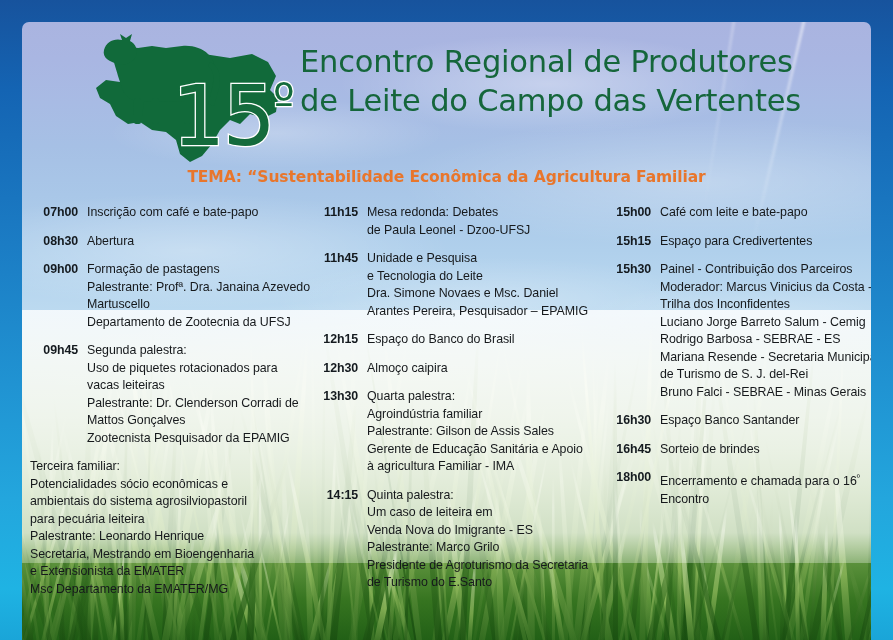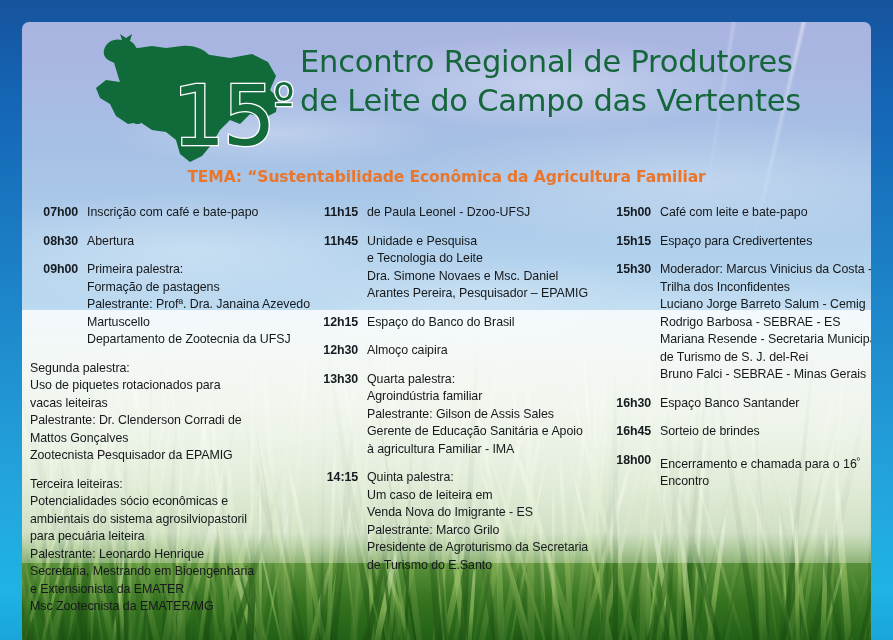--- a/index.html
+++ b/index.html
@@ -515,54 +515,55 @@
           </div>
           <div class="slot">
             <div class="slot-time">08h30</div>
             <div class="slot-body">
               <span class="ln">Abertura</span>
             </div>
           </div>
           <div class="slot">
             <div class="slot-time">09h00</div>
             <div class="slot-body">
-              <span class="ln">Primeira palestra:</span>
               <span class="ln">Formação de pastagens</span>
               <span class="ln">Palestrante: Profª. Dra. Janaina Azevedo</span>
               <span class="ln">Martuscello</span>
               <span class="ln">Departamento de Zootecnia da UFSJ</span>
             </div>
           </div>
           <div class="slot">
+            <div class="slot-time">09h45</div>
             <div class="slot-body">
               <span class="ln">Segunda palestra:</span>
               <span class="ln">Uso de piquetes rotacionados para</span>
               <span class="ln">vacas leiteiras</span>
               <span class="ln">Palestrante: Dr. Clenderson Corradi de</span>
               <span class="ln">Mattos Gonçalves</span>
               <span class="ln">Zootecnista Pesquisador da EPAMIG</span>
             </div>
           </div>
           <div class="slot">
             <div class="slot-body">
-              <span class="ln">Terceira leiteiras:</span>
+              <span class="ln">Terceira familiar:</span>
               <span class="ln">Potencialidades sócio econômicas e</span>
               <span class="ln">ambientais do sistema agrosilviopastoril</span>
               <span class="ln">para pecuária leiteira</span>
               <span class="ln">Palestrante:  Leonardo Henrique</span>
               <span class="ln">Secretaria, Mestrando em Bioengenharia</span>
               <span class="ln">e Extensionista da EMATER</span>
-              <span class="ln">Msc Zootecnista da EMATER/MG</span>
+              <span class="ln">Msc Departamento da EMATER/MG</span>
             </div>
           </div>
         </div>
       <div class="col col-2">
           <div class="slot">
             <div class="slot-time">11h15</div>
             <div class="slot-body">
+              <span class="ln">Mesa redonda: Debates</span>
               <span class="ln">de Paula Leonel - Dzoo-UFSJ</span>
             </div>
           </div>
           <div class="slot">
             <div class="slot-time">11h45</div>
             <div class="slot-body">
               <span class="ln">Unidade e Pesquisa</span>
               <span class="ln">e Tecnologia do Leite</span>
               <span class="ln">Dra. Simone Novaes e Msc. Daniel</span>
               <span class="ln">Arantes Pereira, Pesquisador – EPAMIG</span>
@@ -611,20 +612,21 @@
           </div>
           <div class="slot">
             <div class="slot-time">15h15</div>
             <div class="slot-body">
               <span class="ln">Espaço para Credivertentes</span>
             </div>
           </div>
           <div class="slot">
             <div class="slot-time">15h30</div>
             <div class="slot-body">
+              <span class="ln">Painel - Contribuição dos Parceiros</span>
               <span class="ln">Moderador: Marcus Vinicius da Costa -</span>
               <span class="ln">Trilha dos Inconfidentes</span>
               <span class="ln">Luciano Jorge Barreto Salum - Cemig</span>
               <span class="ln">Rodrigo Barbosa - SEBRAE - ES</span>
               <span class="ln">Mariana Resende - Secretaria Municipal</span>
               <span class="ln">de Turismo de S. J. del-Rei</span>
               <span class="ln">Bruno Falci - SEBRAE - Minas Gerais</span>
             </div>
           </div>
           <div class="slot">

